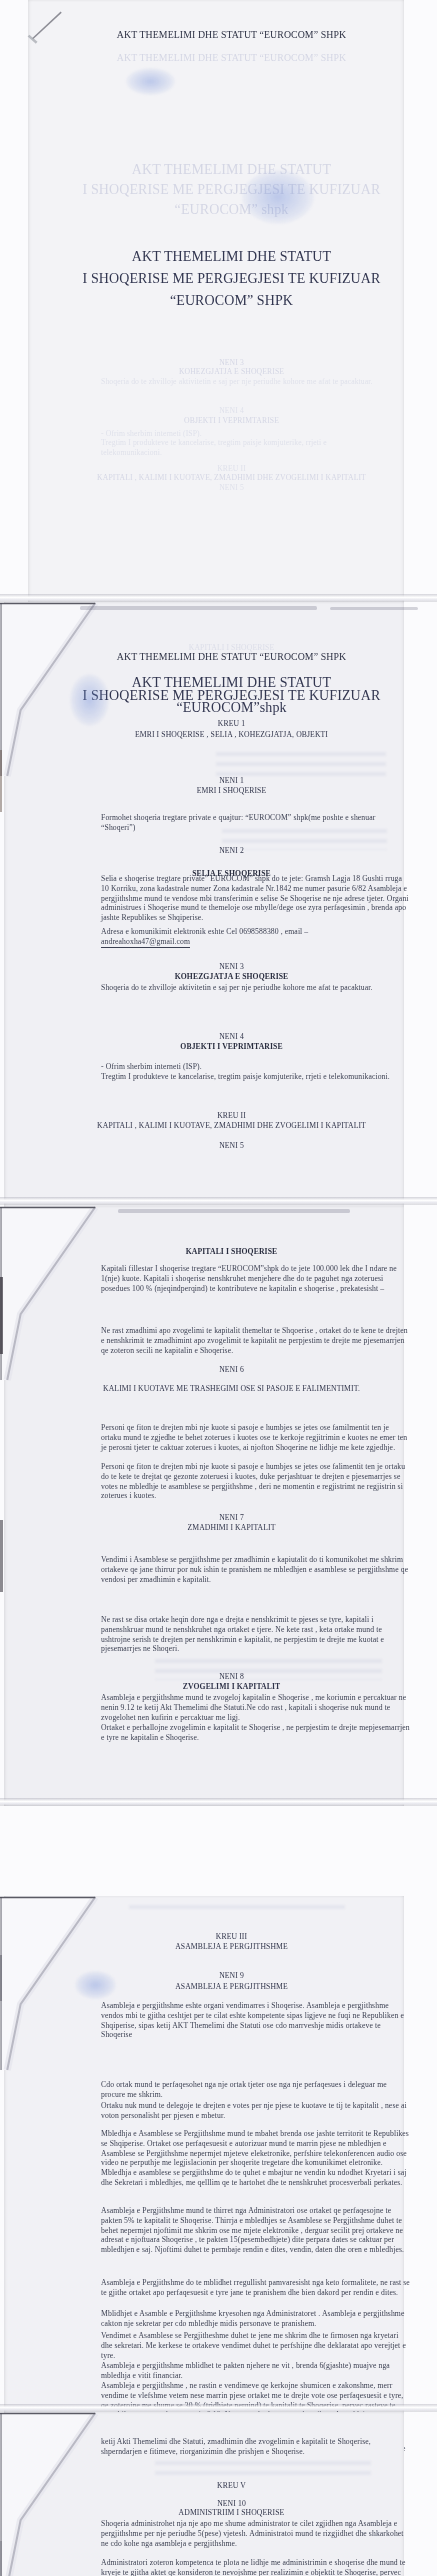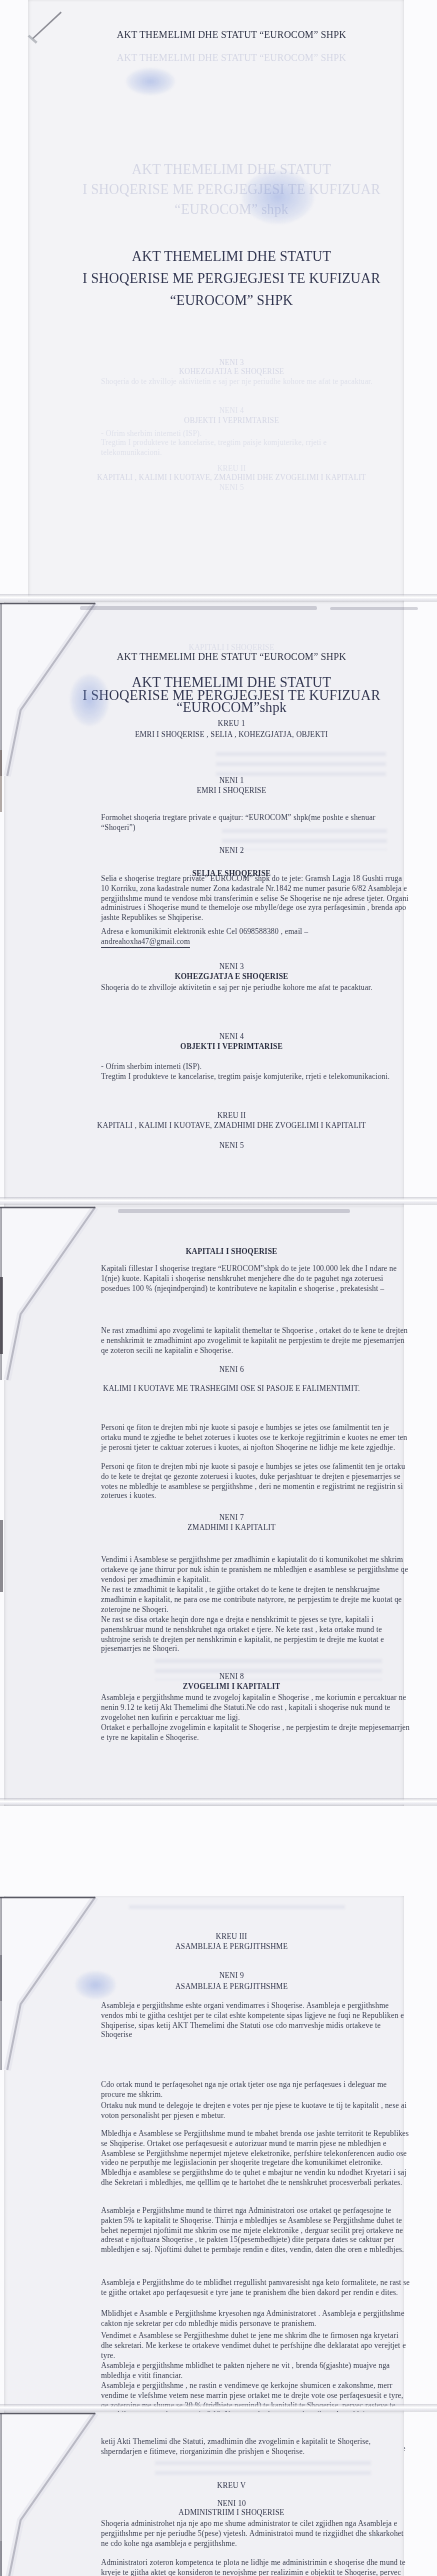--- a/index.html
+++ b/index.html
@@ -120,21 +120,20 @@
     <div class="t C bd" style="top:41px;">KAPITALI I SHOQERISE</div>
     <div class="t L" style="top:58px;">Kapitali fillestar I shoqerise tregtare “EUROCOM”shpk  do te jete 100.000 lek dhe  I ndare ne 1(nje) kuote. Kapitali i shoqerise nenshkruhet menjehere dhe do te paguhet nga zoteruesi posedues 100 % (njeqindperqind) te kontributeve ne kapitalin e shoqerise , prekatesisht –</div>
     <div class="t L" style="top:120px;">Ne rast zmadhimi apo zvogelimi te kapitalit themeltar te Shqoerise , ortaket do te kene te drejten e nenshkrimit te zmadhimint apo zvogelimit te kapitalit ne perpjestim te drejte me pjesemarrjen qe zoteron secili ne kapitalin e Shoqerise.</div>
     <div class="t C cap" style="top:159px;">NENI 6</div>
     <div class="t C cap" style="top:178px;">KALIMI I KUOTAVE ME TRASHEGIMI OSE SI PASOJE E FALIMENTIMIT.</div>
     <div class="t L" style="top:217px;">Personi qe fiton te drejten mbi nje kuote si pasoje e humbjes se jetes ose familmentit ten je ortaku mund te zgjedhe te behet zoterues i kuotes ose te kerkoje regjitrimin e kuotes ne emer ten je perosni tjeter te caktuar zoterues i kuotes, ai  njofton Shoqerine ne lidhje me kete zgjedhje.</div>
     <div class="t L" style="top:256px;">Personi qe fiton te drejten mbi nje kuote si pasoje e humbjes se jetes ose falimentit ten je ortaku do te kete te drejtat qe gezonte zoteruesi i kuotes, duke perjashtuar te drejten e pjesemarrjes se votes ne mbledhje te asamblese se pergjithshme , deri ne momentin e regjistrimt ne regjistrin si zoterues i kuotes.</div>
     <div class="t C cap" style="top:307px;">NENI 7</div>
     <div class="t C cap" style="top:317px;">ZMADHIMI I KAPITALIT</div>
     <div class="t L" style="top:349px;">Vendimi i Asamblese se pergjithshme per zmadhimin e kapiutalit do ti komunikohet me shkrim ortakeve qe jane thirrur por nuk ishin te pranishem ne mbledhjen e asamblese se pergjithshme qe vendosi per zmadhimin e kapitalit.</div>
-    <div class="t L" style="top:379px;">Ne rast te zmadhimit te kapitalit , te gjithe ortaket do te kene te drejten te nenshkruajme zmadhimin e kapitalit, ne para ose me contribute natyrore, ne perpjestim te drejte me kuotat qe zoterojne ne Shoqeri.</div>
     <div class="t L" style="top:409px;">Ne rast se disa ortake heqin dore nga e drejta e nenshkrimit te pjeses se tyre, kapitali i panenshkruar mund te nenshkruhet nga ortaket e tjere. Ne kete rast , keta ortake mund te ushtrojne serish te drejten per nenshkrimin e kapitalit, ne perpjestim te drejte me kuotat e pjesemarrjes ne Shoqeri.</div>
     <div class="ghostbar" style="left:155px;top:453px;width:227px;height:20.6px;"></div>
     <div class="t C cap" style="top:466px;">NENI 8</div>
     <div class="t C cap" style="top:476px;font-weight:bold;">ZVOGELIMI I KAPITALIT</div>
     <div class="t L" style="top:487px;">Asambleja e pergjithshme mund te zvogeloj kapitalin e Shoqerise , me koriumin e percaktuar ne nenin 9.12 te ketij Akt Themelimi dhe Statuti.Ne cdo rast , kapitali i shoqerise nuk mund te zvogelohet nen kufirin e percaktuar me ligj.</div>
     <div class="t L" style="top:517px;">Ortaket e perballojne zvogelimin e kapitalit te Shoqerise , ne perpjestim te drejte mepjesemarrjen e tyre ne kapitalin e Shoqerise.</div>
     <div class="mark" style="top:71px;width:3.1px;height:77px;background:rgba(40,35,45,.65);"></div>
     <div class="mark" style="top:314px;width:2.6px;height:72px;background:rgba(50,45,55,.55);"></div>
   </section>
 

